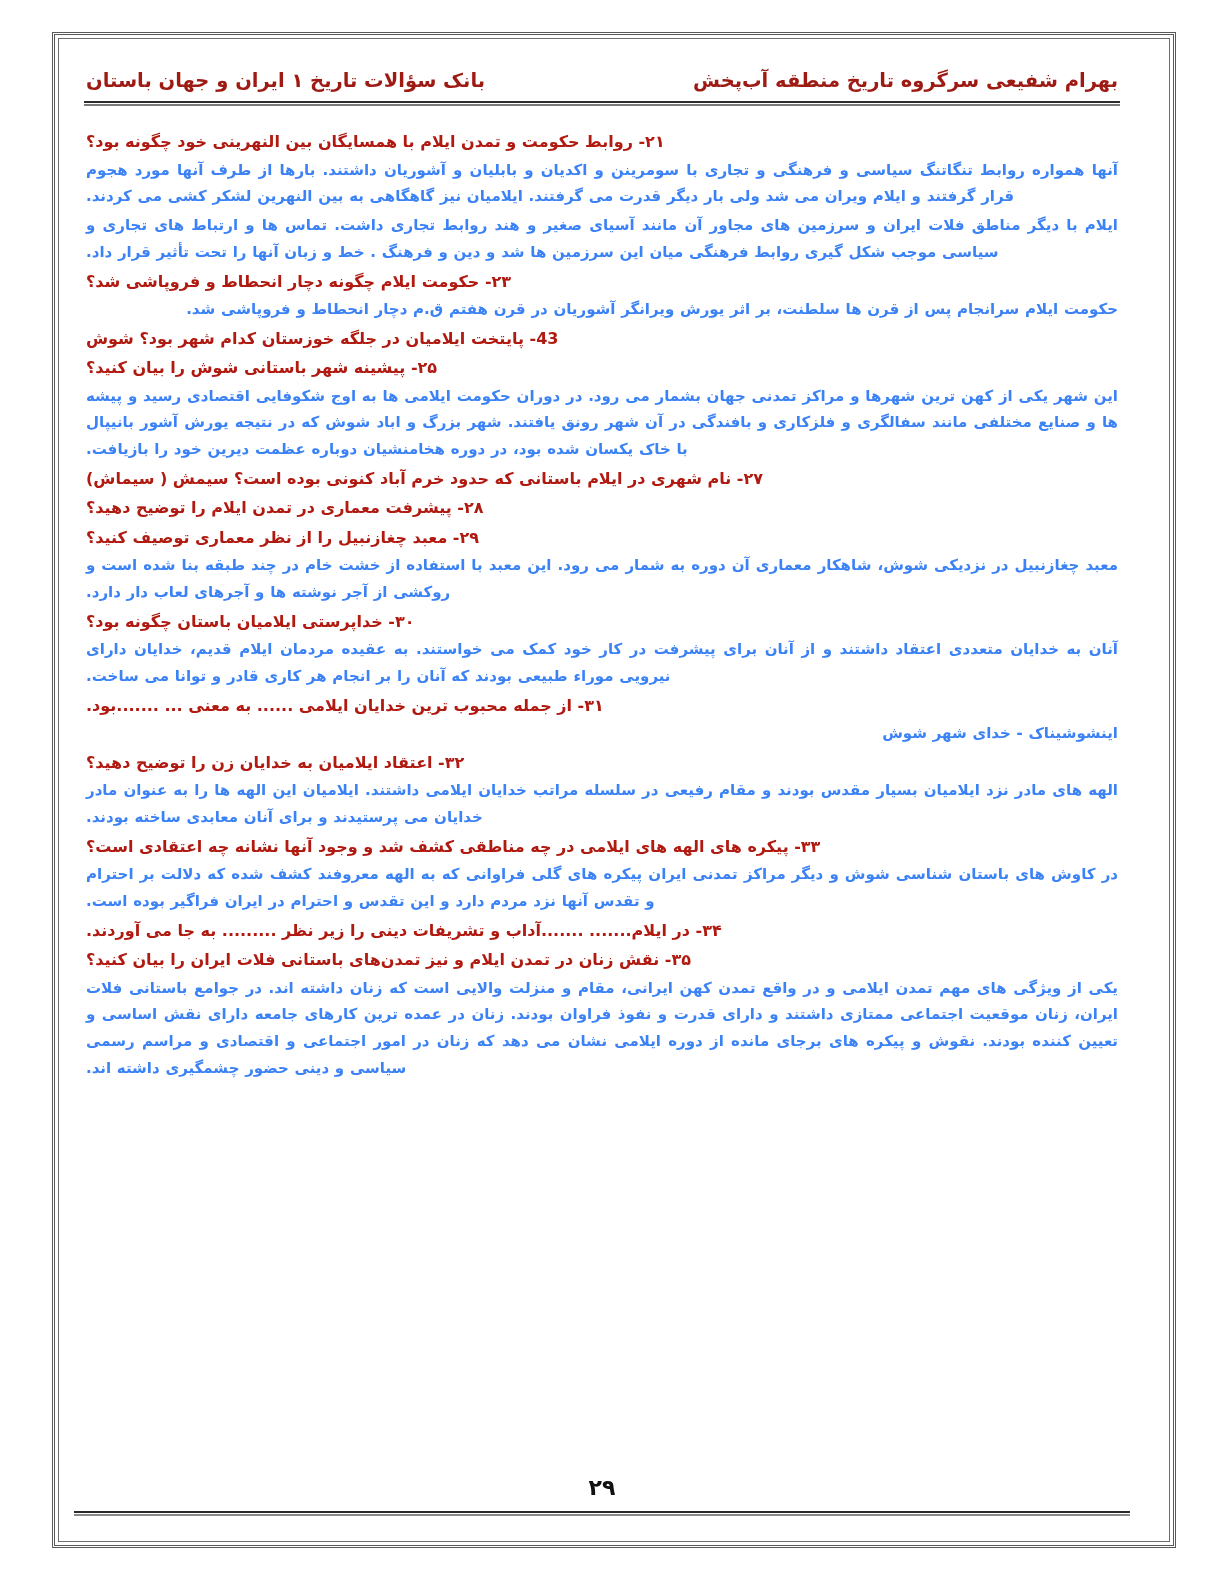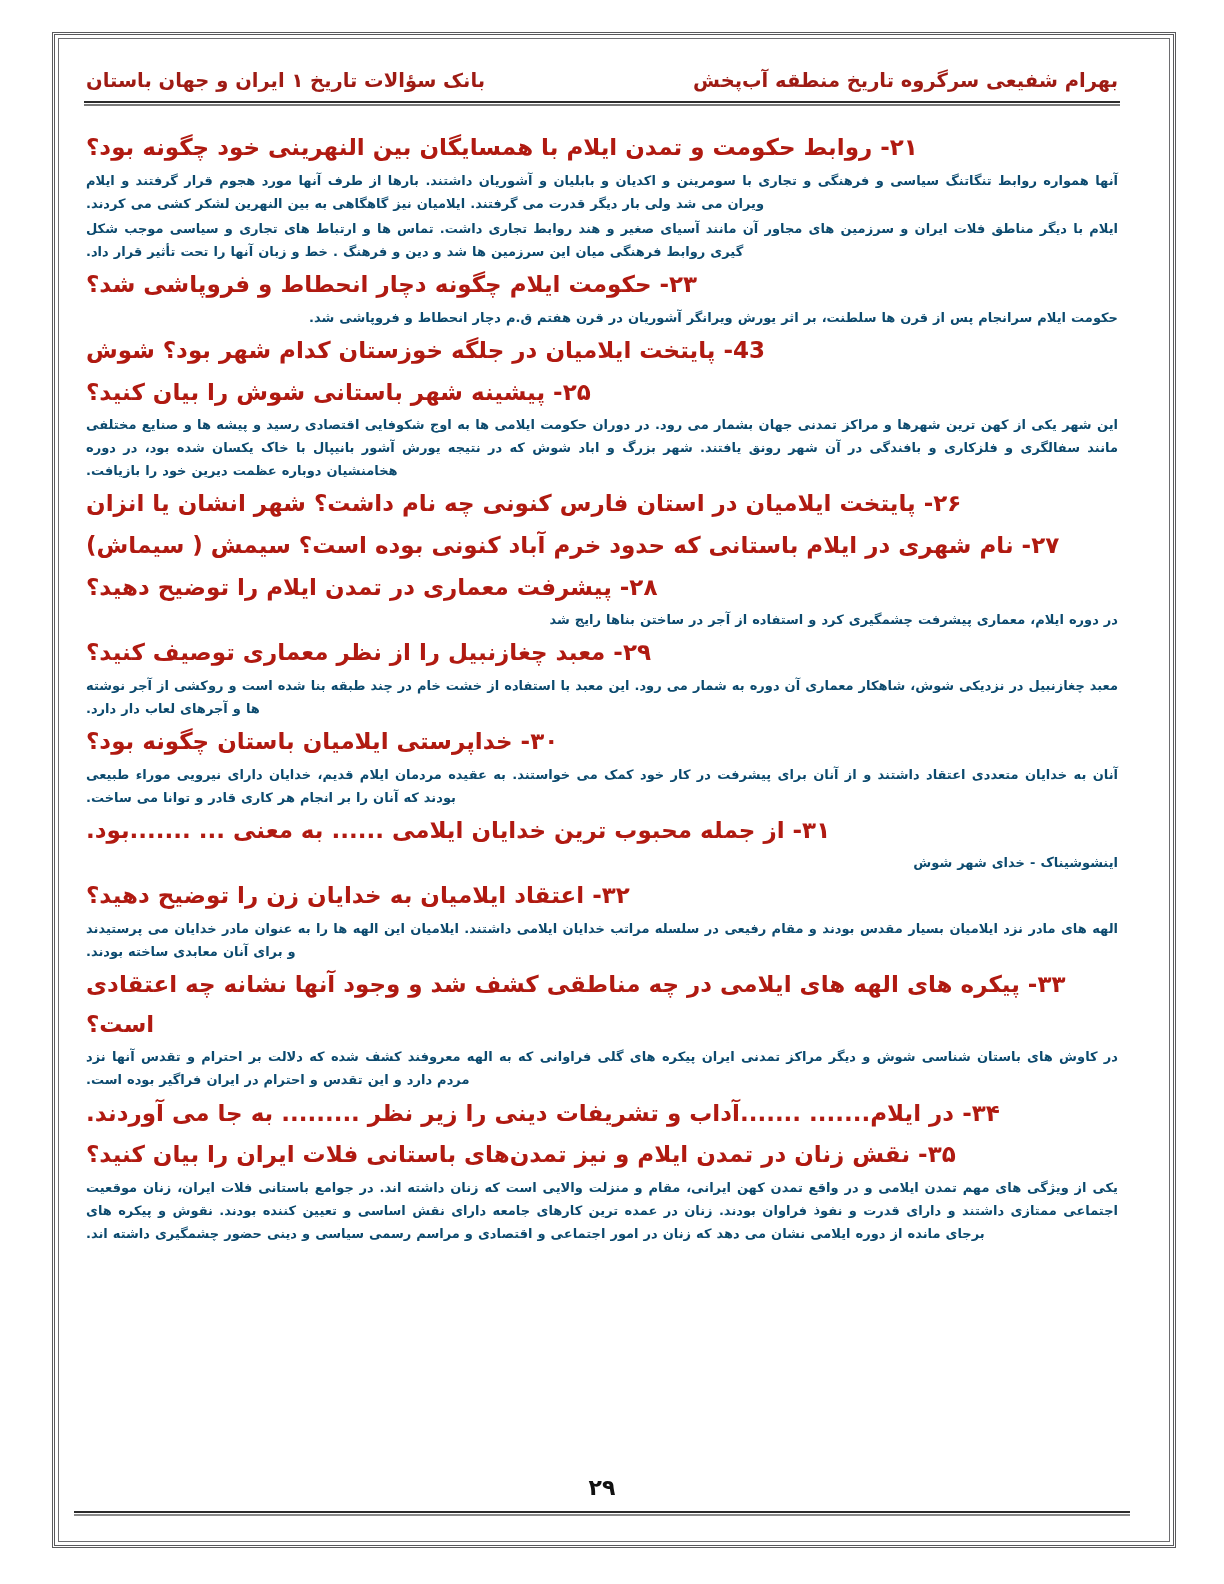--- a/index.html
+++ b/index.html
@@ -69,33 +69,33 @@
   
   .qa-body {
     margin-top: 22px;
     padding: 0 4px;
   }
   .qa-block { margin-bottom: 2px; }
 
   .q-line {
     color: #b01a11;
     font-weight: bold;
-    font-size: 23px;
+    font-size: 16px;
     line-height: 1.72;
     text-align: left;      
     direction: rtl;
     unicode-bidi: embed;
     margin: 0 0 1px 0;
     padding: 0 2px;
   }
 
   .a-line {
-    color: #0c4a6e;
-    font-weight: bold;
-    font-size: 13px;
+    color: #3b82f6;
+    font-weight: bold;
+    font-size: 15px;
     line-height: 1.78;
     text-align: justify;
     text-align-last: left;
     direction: rtl;
     unicode-bidi: embed;
     margin: 0 0 2px 0;
     padding: 0 2px;
     word-spacing: 0.5px;
   }
   .a-line.a-short {
@@ -157,31 +157,27 @@
 
     <div class="qa-block">
       <p class="q-line">43- پایتخت ایلامیان در جلگه خوزستان کدام شهر بود؟    شوش</p>
     </div>
 
     <div class="qa-block">
       <p class="q-line">۲۵- پیشینه شهر باستانی شوش را بیان کنید؟</p>
       <p class="a-line">این شهر یکی از کهن ترین شهرها و مراکز تمدنی جهان بشمار می رود. در دوران حکومت ایلامی ها به اوج شکوفایی اقتصادی رسید و پیشه ها و صنایع مختلفی مانند سفالگری و فلزکاری و بافندگی در آن شهر رونق یافتند. شهر بزرگ و اباد شوش که در نتیجه یورش آشور بانیپال با خاک یکسان شده بود، در دوره هخامنشیان دوباره عظمت دیرین خود را بازیافت.</p>
     </div>
 
-    <div class="qa-block">
-      <p class="q-line">۲۶- پایتخت ایلامیان در استان فارس کنونی چه نام داشت؟  شهر انشان یا انزان</p>
-    </div>
 
     <div class="qa-block">
       <p class="q-line">۲۷- نام شهری در ایلام باستانی که حدود خرم آباد کنونی بوده است؟ سیمش ( سیماش)</p>
     </div>
 
     <div class="qa-block">
       <p class="q-line">۲۸- پیشرفت معماری در تمدن ایلام را توضیح دهید؟</p>
-      <p class="a-line a-short">در دوره ایلام، معماری پیشرفت چشمگیری کرد و استفاده از آجر در ساختن بناها رایج شد</p>
     </div>
 
     <div class="qa-block">
       <p class="q-line">۲۹- معبد چغازنبیل را از نظر معماری توصیف کنید؟</p>
       <p class="a-line">معبد چغازنبیل در نزدیکی شوش، شاهکار معماری آن دوره به شمار می رود. این معبد با استفاده از خشت خام در چند طبقه بنا شده است و روکشی از آجر نوشته ها و آجرهای لعاب دار دارد.</p>
     </div>
 
     <div class="qa-block">
       <p class="q-line">۳۰- خداپرستی ایلامیان باستان چگونه بود؟</p>
       <p class="a-line">آنان به خدایان متعددی اعتقاد داشتند و از آنان برای پیشرفت در کار خود کمک می خواستند. به عقیده مردمان ایلام قدیم، خدایان دارای نیرویی موراء طبیعی بودند که آنان را بر انجام هر کاری قادر و توانا می ساخت.</p>

